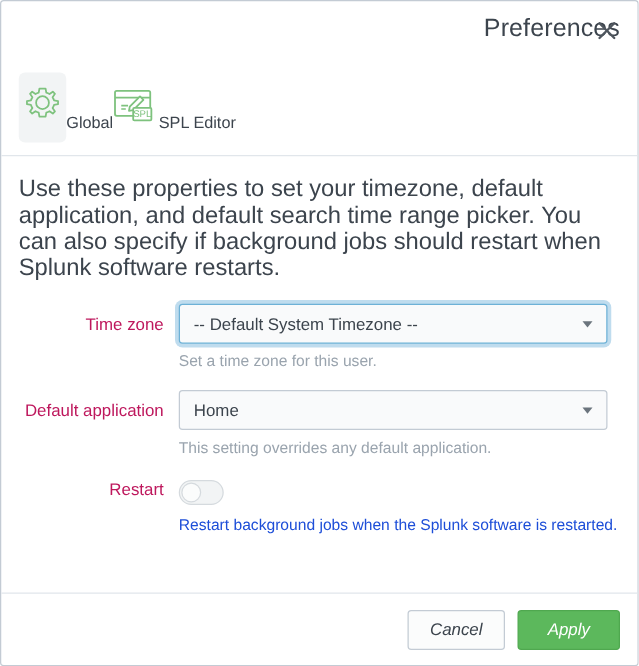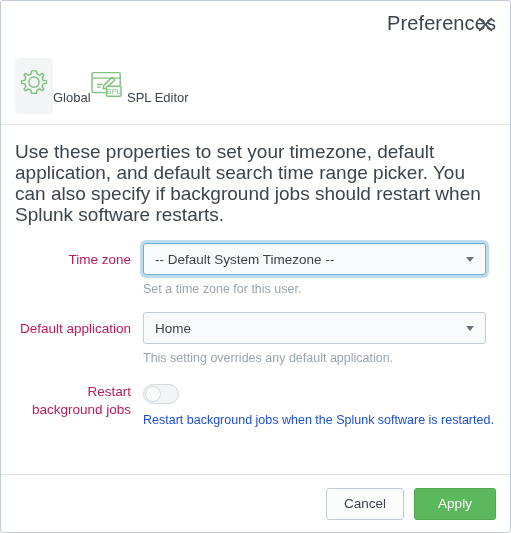--- a/index.html
+++ b/index.html
@@ -226,20 +226,21 @@
     box-sizing: border-box;
     height: 32px;
     min-width: 78px;
     padding: 0 16px;
     border-radius: 3px;
     font-size: 13.5px;
     font-family: inherit;
     cursor: pointer;
     line-height: 30px;
     text-align: center;
+    font-style: italic;
   }
   .btn-secondary {
     background: #fbfcfc;
     border: 1px solid #c3cbd4;
     color: #3c444d;
     margin-right: 10px;
   }
   .btn-primary {
     background: #5cb85c;
     border: 1px solid #4fa84f;
@@ -325,21 +326,20 @@
           <span class="select-value">Home</span>
           <span class="caret"></span>
         </div>
         <div class="help-text">This setting overrides any default application.</div>
       </div>
     </div>
 
     <div class="form-row toggle-row">
       <div class="form-label two-line">
         <div>Restart</div>
-        <div>background jobs</div>
       </div>
       <div class="form-control">
         <div class="toggle">
           <span class="knob"></span>
         </div>
         <div class="toggle-help">Restart background jobs when the Splunk software is restarted.</div>
       </div>
     </div>
 
   </div>

